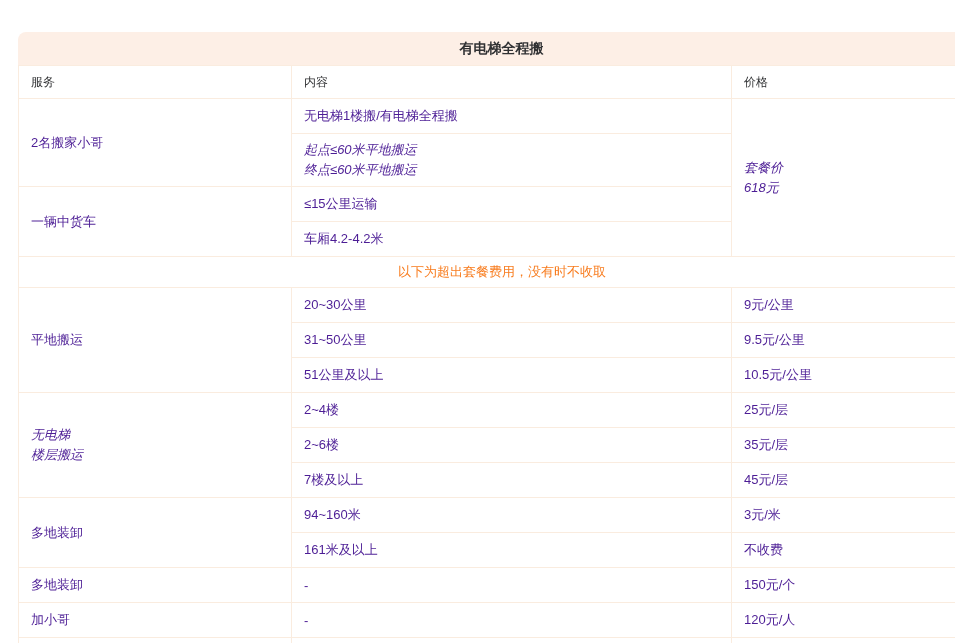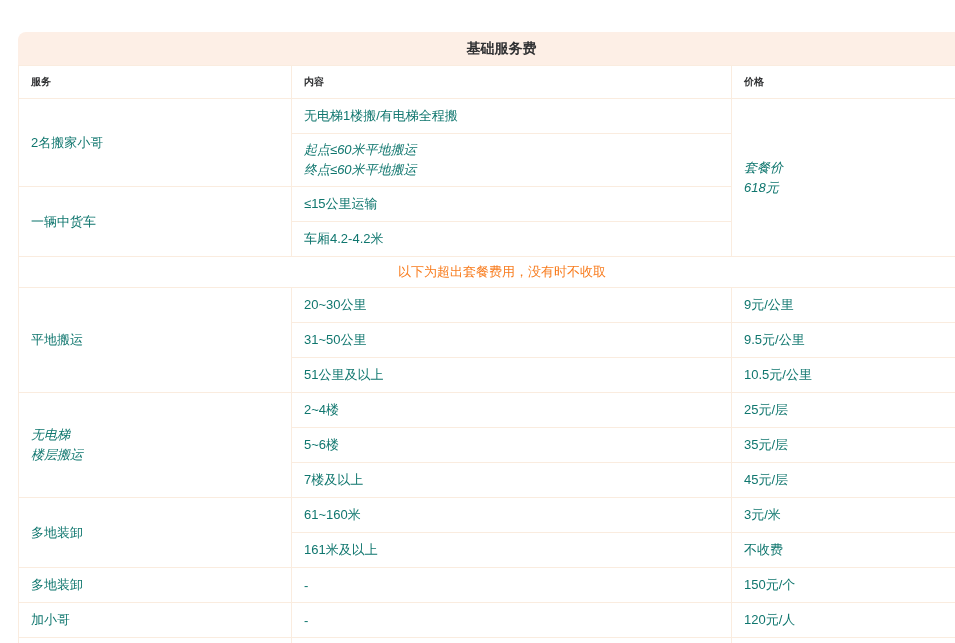--- a/index.html
+++ b/index.html
@@ -31,48 +31,48 @@
   table.fee-table {
     width: 967px;
     table-layout: fixed;
     border-collapse: collapse;
   }
   .fee-table th, .fee-table td {
     border: 1px solid #faecdf;
     background: #ffffff;
     padding: 0 12px;
     font-size: 13px;
-    color: #0f766e;
+    color: #4c1d95;
     text-align: left;
     vertical-align: middle;
     overflow: hidden;
   }
   .fee-table th {
-    font-weight: bold;
+    font-weight: normal;
     color: #303133;
-    font-size: 10px;
+    font-size: 12px;
     height: 32px;
   }
   tr.h35 > td { height: 34px; }
   tr.h53 > td { height: 52px; }
   td.multiline { white-space: pre-line; line-height: 20px; font-style: italic; }
   tr.note-row > td {
     height: 30px;
     text-align: center;
     color: #f87c1e;
   }
   tr.stub-row > td { height: 20px; border-bottom: none; }
 </style>
 </head>
 <body>
 
 <div class="price-card">
 
   <div class="title-band">
-    <span>基础服务费</span>
+    <span>有电梯全程搬</span>
   </div>
 
   <table class="fee-table">
     <colgroup>
       <col style="width:273px">
       <col style="width:440px">
       <col style="width:254px">
     </colgroup>
 
     <tbody>
@@ -118,31 +118,31 @@
       <td>10.5元/公里</td>
     </tr>
 
     <tr class="h35">
       <td rowspan="3" class="multiline">无电梯
 楼层搬运</td>
       <td>2~4楼</td>
       <td>25元/层</td>
     </tr>
     <tr class="h35">
-      <td>5~6楼</td>
+      <td>2~6楼</td>
       <td>35元/层</td>
     </tr>
     <tr class="h35">
       <td>7楼及以上</td>
       <td>45元/层</td>
     </tr>
 
     <tr class="h35">
       <td rowspan="2">多地装卸</td>
-      <td>61~160米</td>
+      <td>94~160米</td>
       <td>3元/米</td>
     </tr>
     <tr class="h35">
       <td>161米及以上</td>
       <td>不收费</td>
     </tr>
 
     <tr class="h35">
       <td>多地装卸</td>
       <td>-</td>

